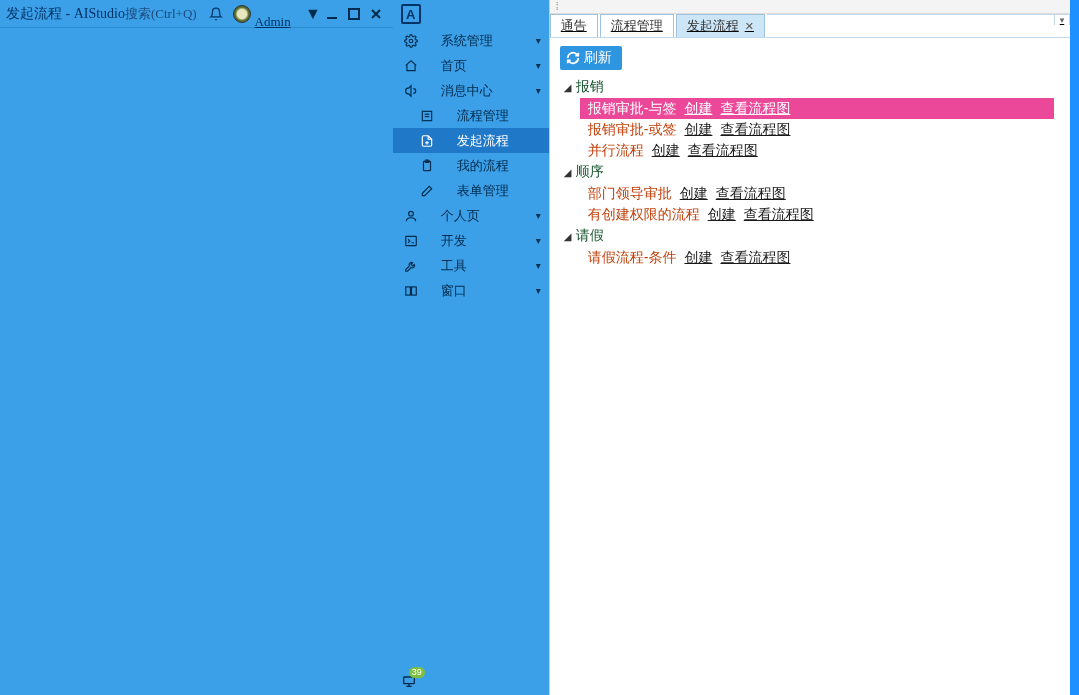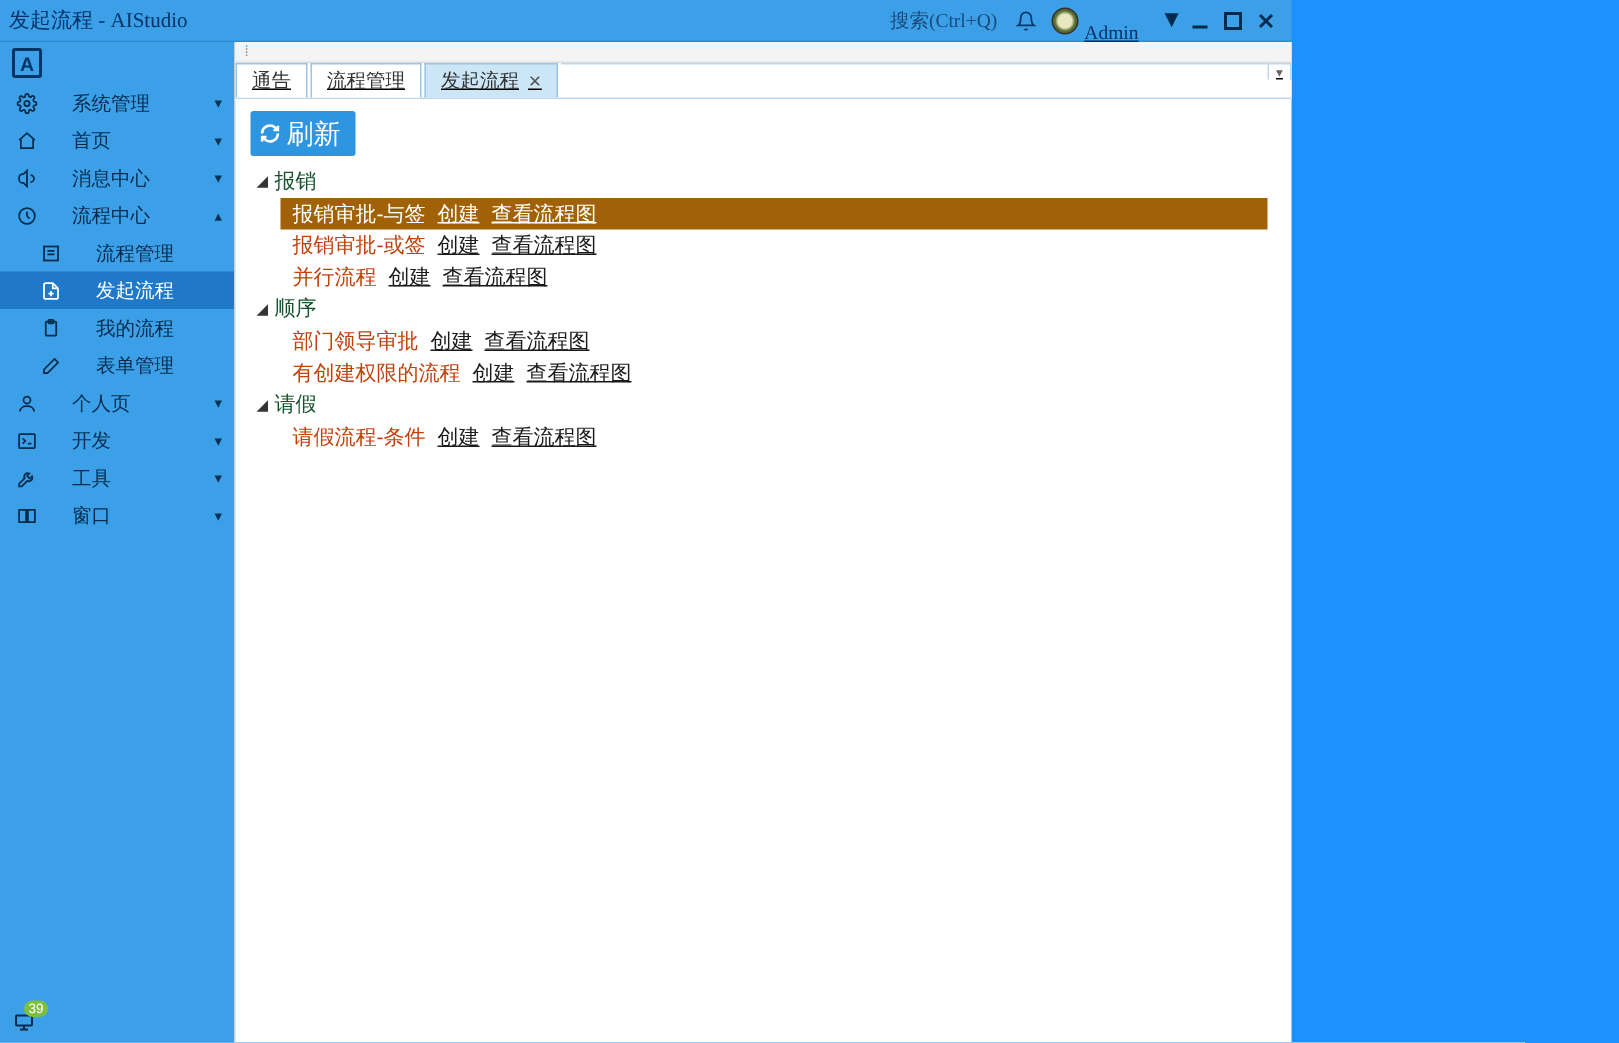--- a/index.html
+++ b/index.html
@@ -1,17 +1,17 @@
 <!DOCTYPE html>
 <html><head>
 <meta charset="utf-8">
 <style>
 * { margin: 0; padding: 0; box-sizing: border-box; }
 body { font-family: "Microsoft YaHei", SimSun, sans-serif; font-size: 13px; background: #1e90ff; overflow: hidden; }
-.app { width: 861px; height: 695px; display: flex; flex-direction: column; background: #3ca0e8; }
+.app { width: 1070px; height: 695px; display: flex; flex-direction: row; background: #3ca0e8; }
 .titlebar { height: 28px; background: #3ca0e8; display: flex; align-items: center; padding: 0 6px; color: #003366; border-bottom: 1px solid #2a8fd0; }
 .titlebar .title { font-family: SimSun, serif; font-size: 14px; flex: 0 0 auto; }
 .titlebar .spacer { flex: 1; }
 .titlebar .search-hint { font-family: SimSun; color: #1a4a7a; font-size: 13px; margin-right: 12px; }
 .titlebar .bell { margin-right: 10px; color: #003366; }
 .titlebar .avatar { width: 18px; height: 18px; border-radius: 50%; background: radial-gradient(circle,#e8e8c0 40%,#556b2f 60%); border:1px solid #333; margin-right: 4px; }
 .titlebar .user { color: #003366; font-family: SimSun; margin-right: 8px; text-decoration: underline; margin-top: 17px; }
 .titlebar .winbtn { width: 22px; height: 20px; display:flex; align-items:center; justify-content:center; color:#002b4d; font-size:16px; cursor:pointer; }
 .titlebar .winbtn.pin svg, .titlebar .winbtn svg { width:14px; height:14px; }
 .body { flex:1; display:flex; min-height:0; }
@@ -32,31 +32,31 @@
 .main { flex:1; background:#fff; display:flex; flex-direction:column; min-width:0; border-left:1px solid #ccc; }
 .toolstrip { height:14px; background:#f4f4f4; border-bottom:1px solid #ddd; display:flex; align-items:center; padding-left:6px; color:#888; font-size:10px; }
 .tabs { height:24px; background:#fff; display:flex; align-items:flex-start; border-bottom:1px solid #c0d8ec; padding-left:0;text-decoration:underline; }
 .tab { border:1px solid #9cc3e0; border-bottom:none; padding:2px 10px; font-size:13px; color:#333; background:#fff; margin-right:2px; display:flex; align-items:center; cursor:pointer; }
 .tab.first { border-left:1px solid #9cc3e0; }
 .tab.active { background:#cde6f7; }
 .tab .close { margin-left:6px; color:#555; font-size:11px; }
 .tabs .filler { flex:1; border-bottom:1px solid #c0d8ec; }
 .tabs .dropdown { width:16px; border:1px solid #c0d8ec; border-bottom:none; display:flex; align-items:center; justify-content:center; font-size:9px; color:#666; }
 .content { flex:1; padding:8px 10px; overflow:auto; }
-.refresh-btn { background:#2e95e0; color:#fff; border:none; padding:3px 10px 3px 6px; font-size:18px; border-radius:2px; display:inline-flex; align-items:center; cursor:pointer; }
+.refresh-btn { background:#2e95e0; color:#fff; border:none; padding:3px 10px 3px 6px; font-size:14px; border-radius:2px; display:inline-flex; align-items:center; cursor:pointer; }
 .refresh-btn .ricon { margin-right:4px; display:inline-flex; }
 .tree { margin-top:6px; }
 .tree-group { }
 .tree-group-header { display:flex; align-items:center; padding:2px 0 2px 4px; cursor:pointer; }
 .tree-group-header .tri { width:12px; font-size:10px; color:#333; }
 .tree-group-header .glabel { font-size:14px; color:#14532d; }
 .tree-row { display:flex; align-items:center; height:21px; padding-left:28px; }
 .tree-row .rlabel { font-size:14px; color:#c2410c; margin-right:8px; }
 .tree-row .link { font-size:14px; color:#1a1a1a; text-decoration:underline; margin-right:8px; cursor:pointer; }
-.tree-row.selected { background:#a16207; color:#fff; margin-left:20px; padding-left:8px; margin-right:6px; }
+.tree-row.selected { background:#ec4899; color:#fff; margin-left:20px; padding-left:8px; margin-right:6px; }
 .tree-row.selected .rlabel { color:#fff; }
 .tree-row.selected .link { color:#fff; }
 svg { display:block; }
 </style>
 </head>
 <body>
 
 <div class="app">
   <div class="titlebar">
     <span class="title">发起流程 - AIStudio</span>
@@ -121,30 +121,20 @@
           <div class="nav-item">
             <span class="icon">
               <svg width="14" height="14" viewBox="0 0 24 24" fill="none" stroke="currentColor" stroke-width="2">
                 <path d="M3 11v2a4 4 0 004 4h1l4 4V3L8 7H7a4 4 0 00-4 4z"></path>
                 <path d="M16 8a4 4 0 010 8"></path>
               </svg>
             </span>
             <span class="label">消息中心</span>
             <span class="caret">▾</span>
           </div>
-          <div class="nav-item">
-            <span class="icon">
-              <svg width="14" height="14" viewBox="0 0 24 24" fill="none" stroke="currentColor" stroke-width="2">
-                <circle cx="12" cy="12" r="9"></circle>
-                <path d="M12 7v5l3 3"></path>
-              </svg>
-            </span>
-            <span class="label">流程中心</span>
-            <span class="caret">▴</span>
-          </div>
           <div class="nav-item sub">
             <span class="icon">
               <svg width="14" height="14" viewBox="0 0 24 24" fill="none" stroke="currentColor" stroke-width="2">
                 <rect x="4" y="4" width="16" height="16"></rect>
                 <line x1="8" y1="9" x2="16" y2="9"></line>
                 <line x1="8" y1="13" x2="16" y2="13"></line>
               </svg>
             </span>
             <span class="label">流程管理</span>
           </div>

